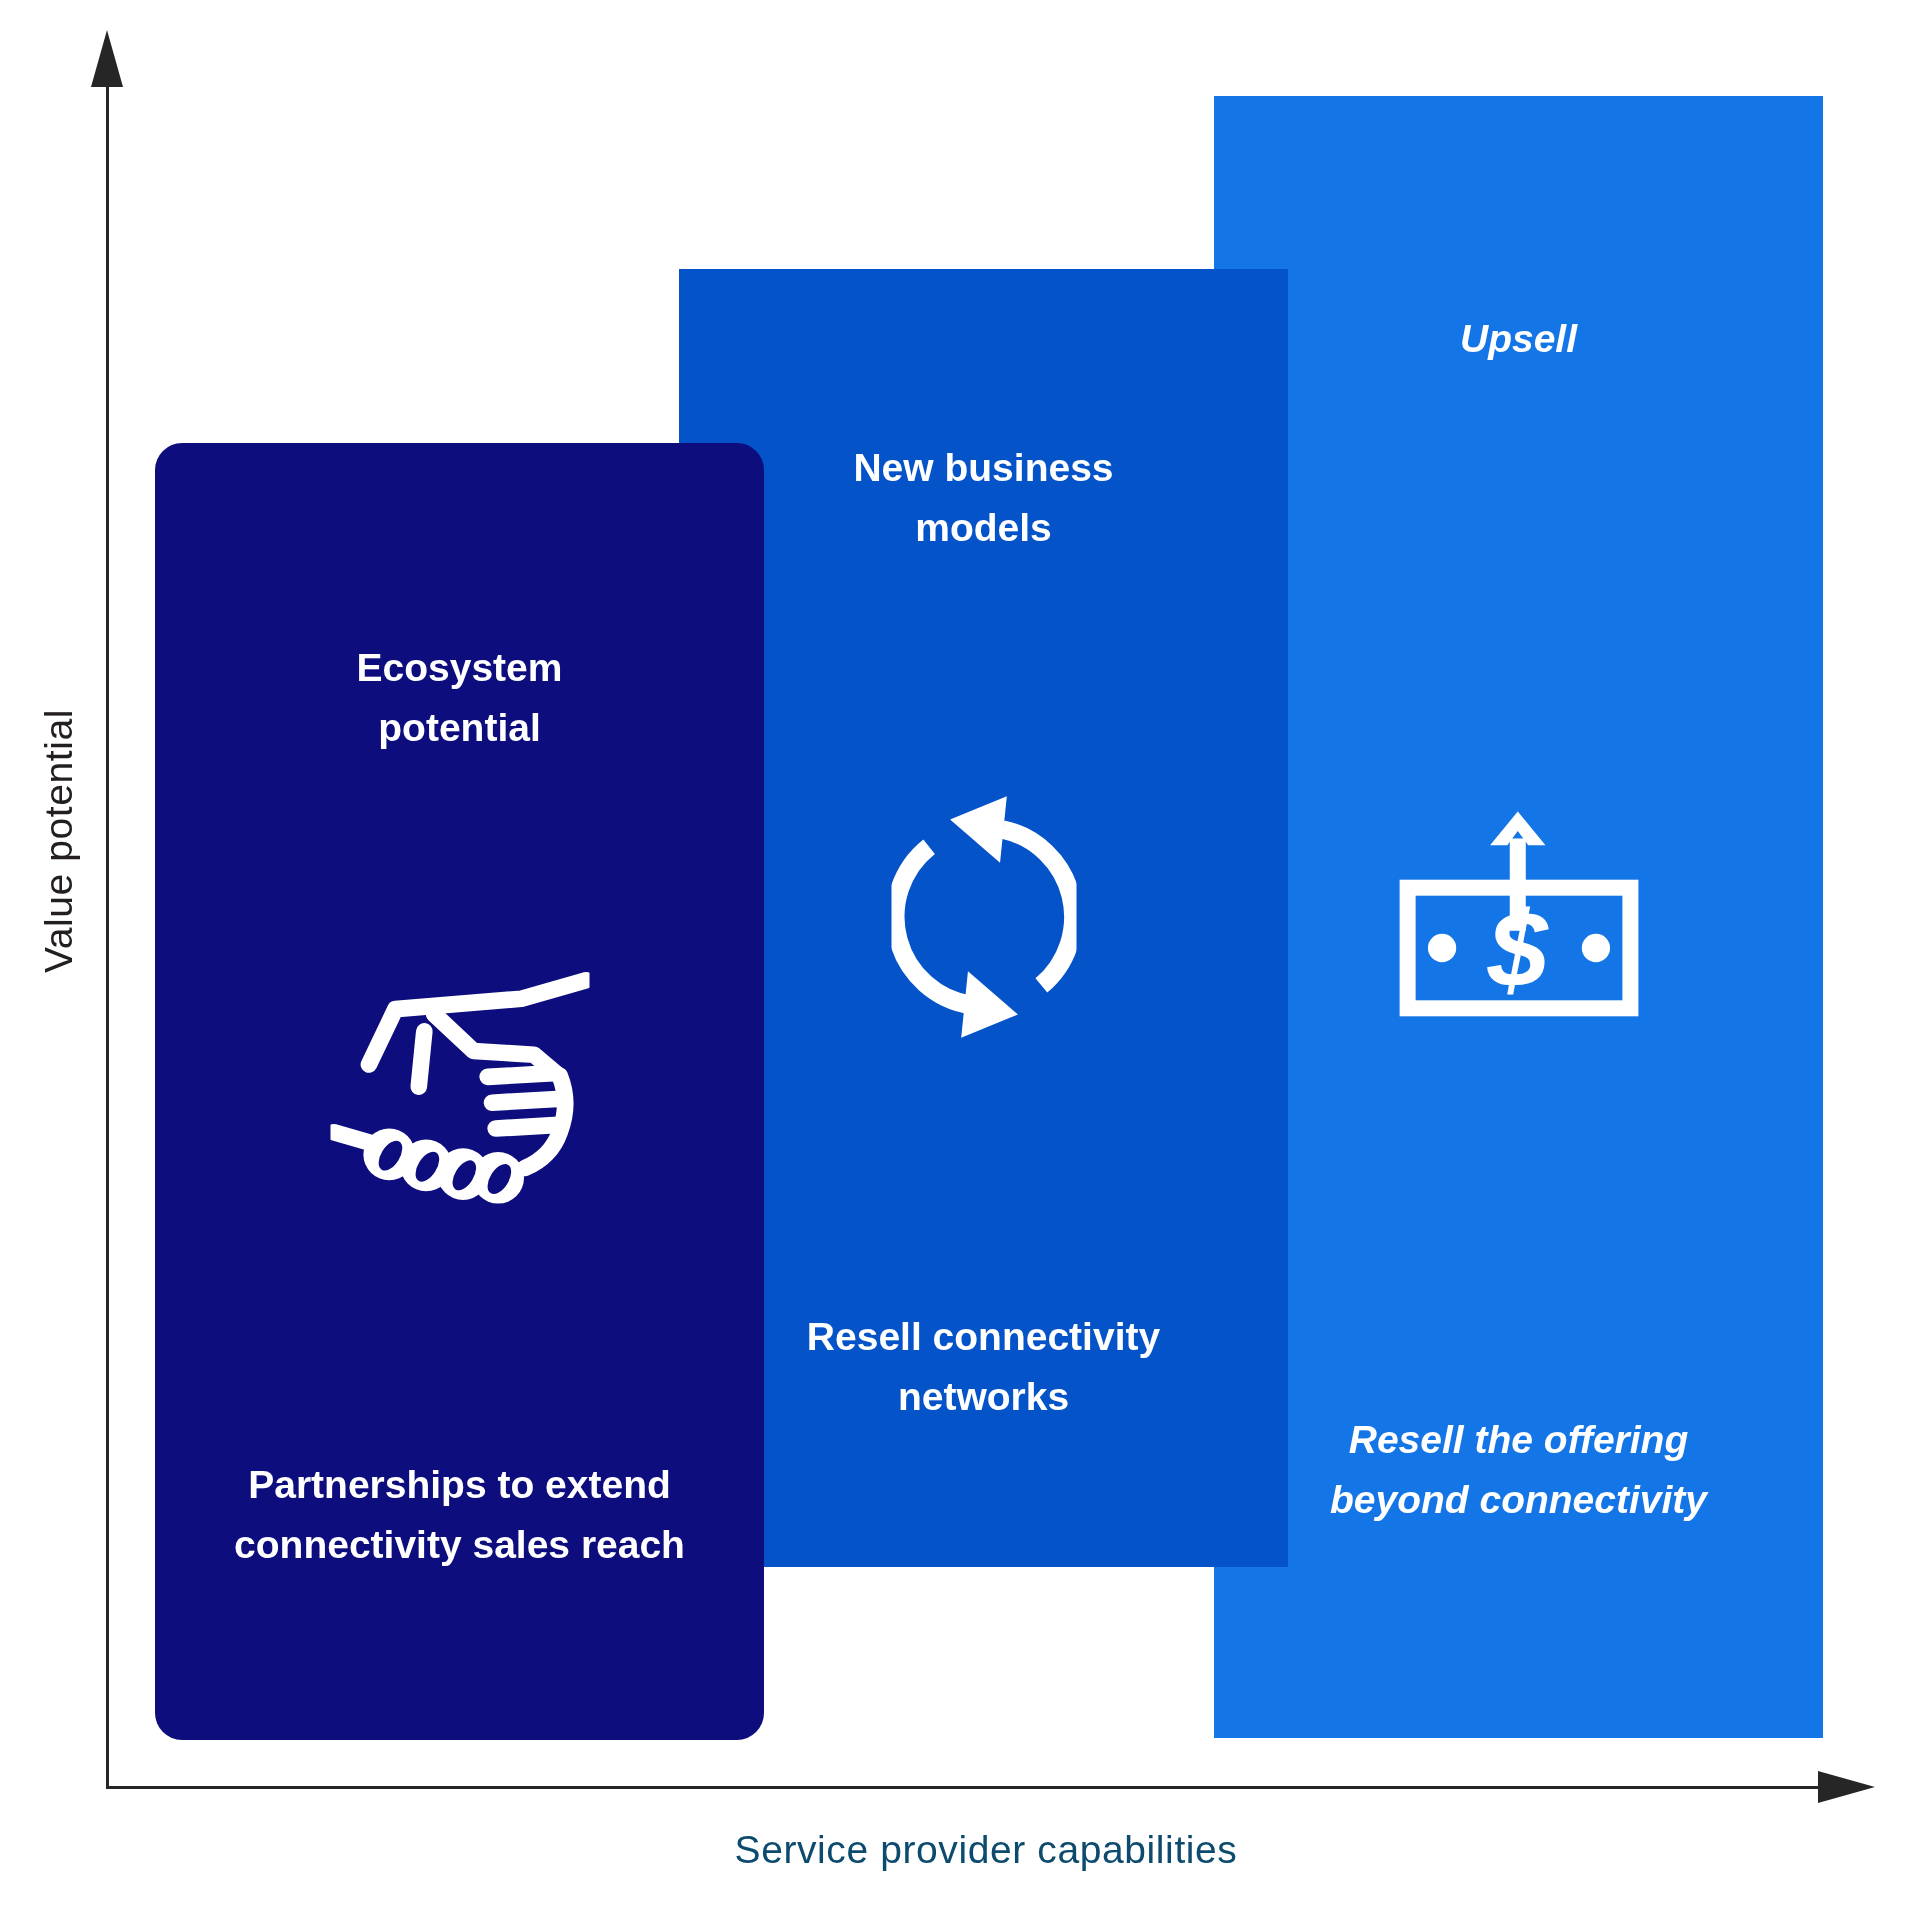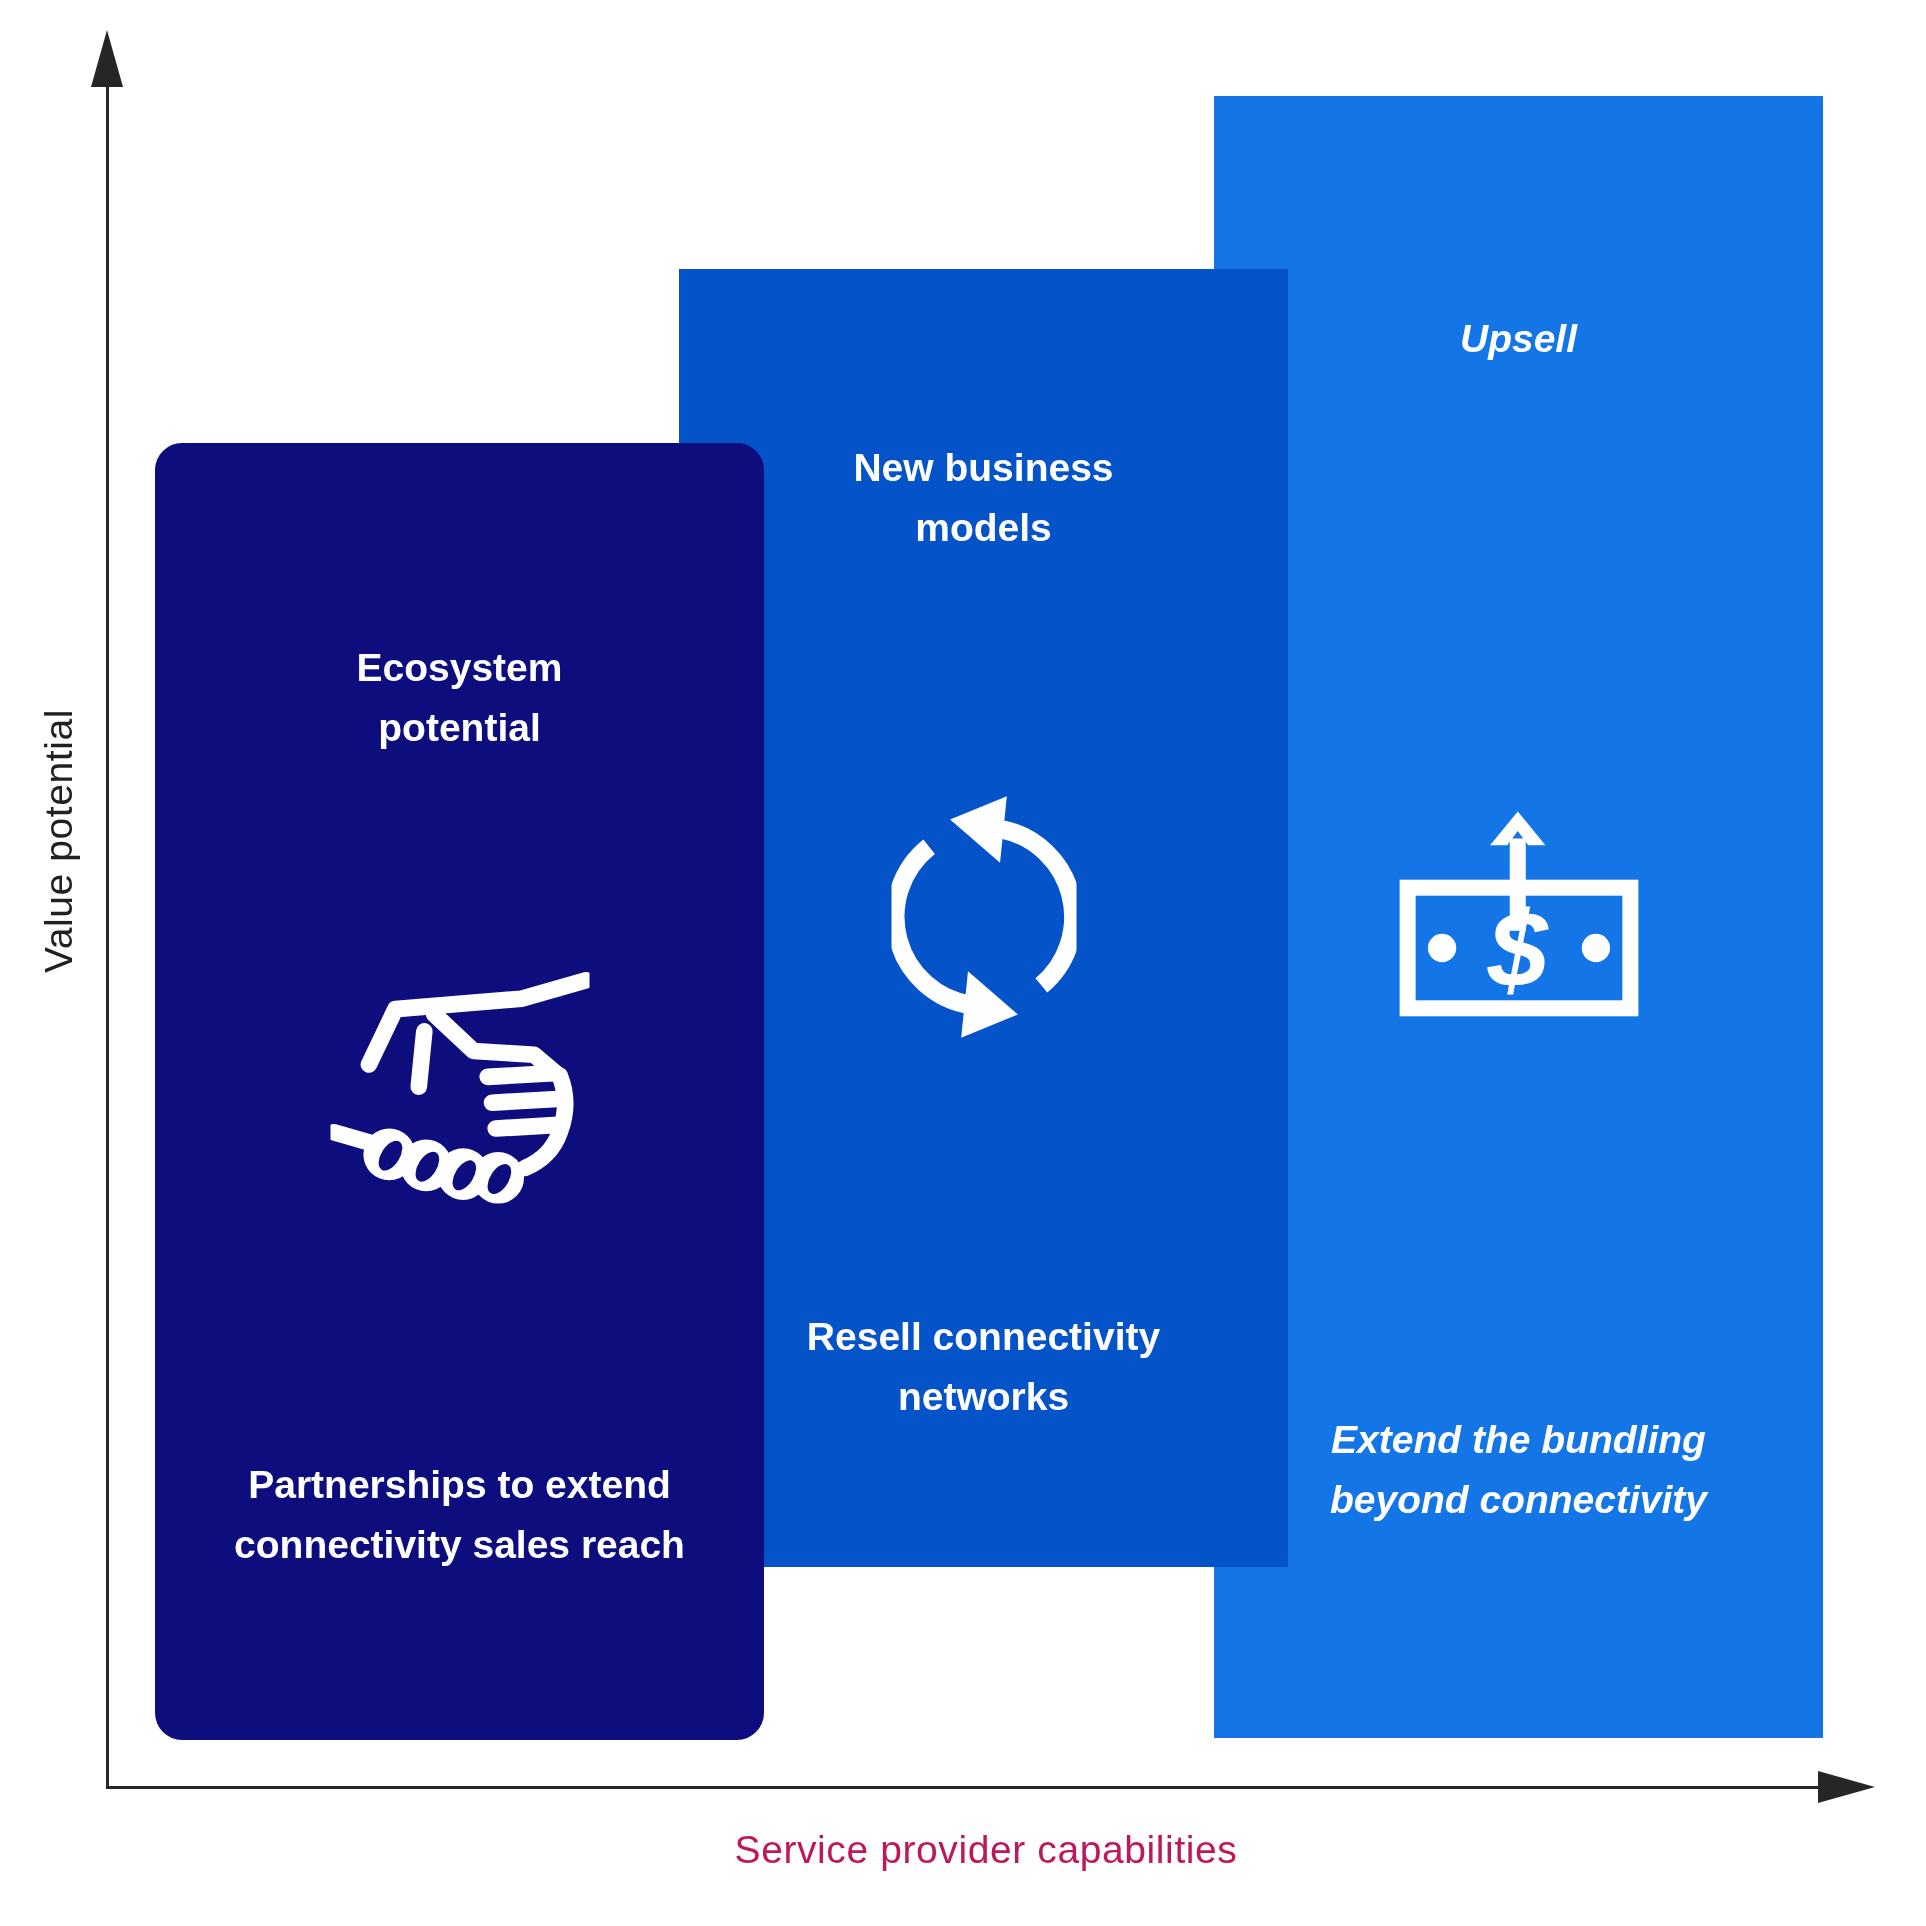--- a/index.html
+++ b/index.html
@@ -15,21 +15,21 @@
   .y-axis-arrow{position:absolute;left:91px;top:30px;width:0;height:0;
     border-left:16.6px solid transparent;border-right:16.6px solid transparent;border-bottom:57px solid #262626;}
   .x-axis-line{position:absolute;left:106px;top:1786px;width:1720px;height:3.1px;background:#262626;}
   .x-axis-arrow{position:absolute;left:1818px;top:1771px;width:0;height:0;
     border-top:16.6px solid transparent;border-bottom:16.6px solid transparent;border-left:57px solid #262626;}
   .y-axis-label{
     position:absolute;left:59px;top:841px;transform:translate(-50%,-50%) rotate(-90deg);
     white-space:nowrap;font-size:39px;font-weight:500;color:#231f20;letter-spacing:0.6px;}
   .x-axis-label{
     position:absolute;left:986px;top:1850px;transform:translate(-50%,-50%);
-    white-space:nowrap;font-size:39px;font-weight:500;color:#be185d;letter-spacing:0.6px;}
+    white-space:nowrap;font-size:39px;font-weight:500;color:#0c4a6e;letter-spacing:0.6px;}
   
   .panel{position:absolute;width:609px;color:#ffffff;}
   .panel--ecosystem{left:155px;top:443px;height:1297px;background:#0d0d7e;z-index:30;border-radius:27px;}
   .panel--models{left:679px;top:269px;height:1298px;background:#0453c9;z-index:20;}
   .panel--upsell{left:1214px;top:96px;height:1642px;background:#1475e6;z-index:10;font-style:italic;}
   .panel-title,.panel-caption{
     position:absolute;left:0;right:0;text-align:center;
     font-size:39px;font-weight:700;line-height:60px;}
   .panel--ecosystem .panel-title{top:15%;}
   .panel--models .panel-title{top:13%;}
@@ -121,19 +121,19 @@
       <svg width="240" height="210" viewBox="0 0 390 340" fill="none">
         <rect x="14" y="124" width="362" height="196" stroke="#ffffff" stroke-width="26" fill="none"></rect>
         <rect x="180" y="44" width="26" height="150" fill="#ffffff"></rect>
         <polygon points="193,0 238,55 210,55 193,32 176,55 148,55" fill="#ffffff"></polygon>
         <circle cx="70" cy="222" r="23" fill="#ffffff"></circle>
         <circle cx="320" cy="222" r="23" fill="#ffffff"></circle>
         <text x="193" y="283" text-anchor="middle" font-family="Liberation Sans, DejaVu Sans, sans-serif" font-size="175" font-weight="700" fill="#ffffff">$</text>
       </svg>
     </div>
     <div class="panel-caption">
-      <span>Extend the bundling</span>
+      <span>Resell the offering</span>
       <span>beyond connectivity</span>
     </div>
   </div>
 
 </div>
 
 
 </body></html>

